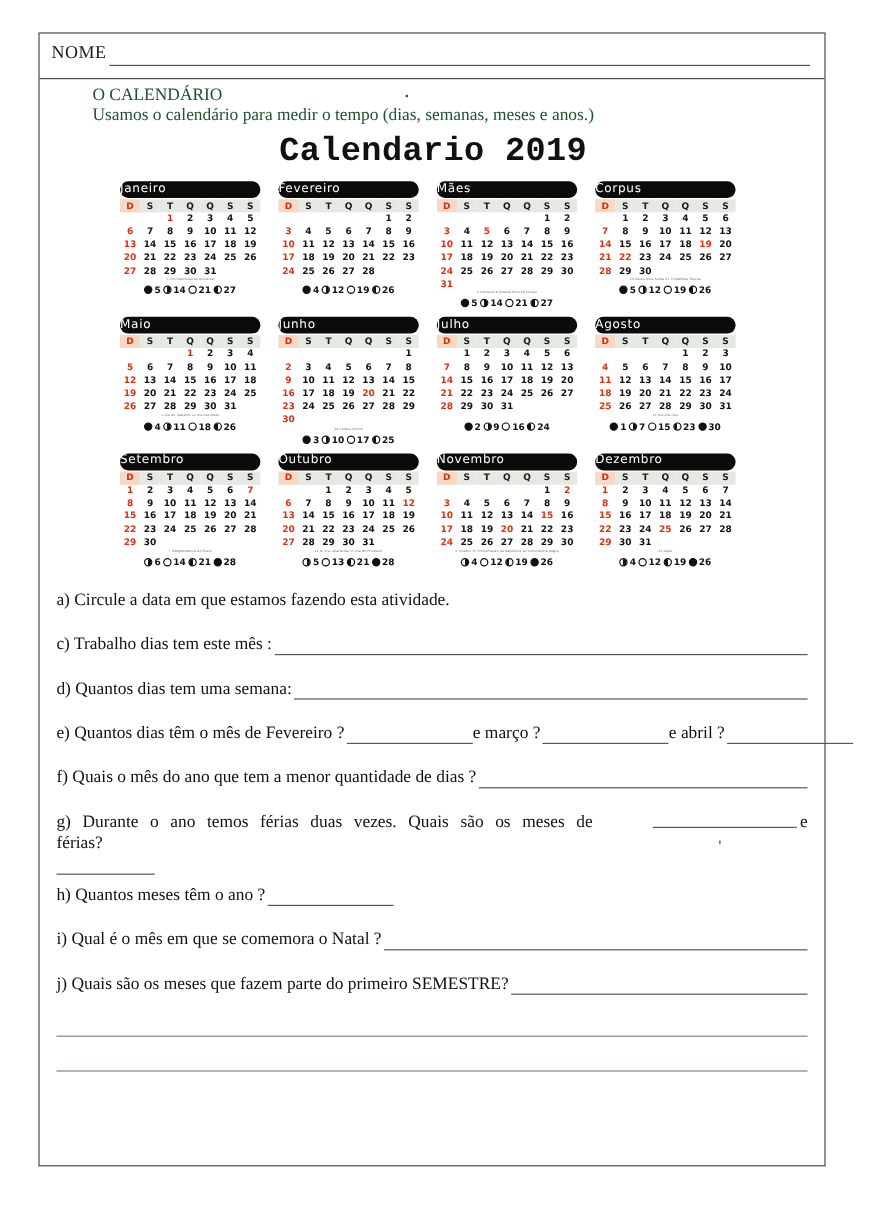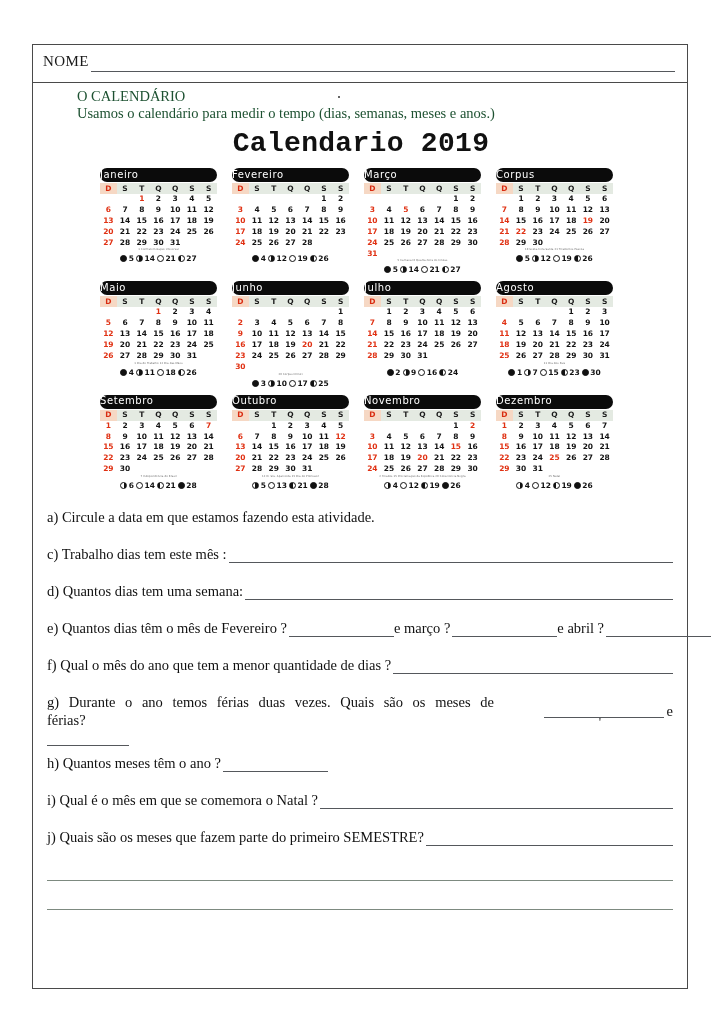--- a/index.html
+++ b/index.html
@@ -13,21 +13,21 @@
     font-family: "Liberation Serif", "DejaVu Serif", serif;
     color: #111;
     position: relative;
     overflow: hidden;
   }
 
   
   #sheet {
     position: absolute;
     left: 32px;
-    top: 44px;
+    top: 27px;
     width: 656px;
     height: 945px;
     border: 1px solid #4a4a4a;
     box-sizing: border-box;
     background: #fff;
   }
 
   
   #nome-box {
     position: relative;
@@ -387,21 +387,21 @@
             <span class="moon full"></span>
             <span>19</span>
           </span>
           <span class="moon-item">
             <span class="moon last"></span>
             <span>26</span>
           </span>
         </div>
       </div>
       <div class="month">
-        <div class="month-name">Março</div>
+        <div class="month-name">Mães</div>
         <table class="mtab">
           <thead>
             <tr>
               <th class="sun">D</th>
               <th>S</th>
               <th>T</th>
               <th>Q</th>
               <th>Q</th>
               <th>S</th>
               <th>S</th>
@@ -1257,26 +1257,26 @@
     <div class="q">
       <span class="txt">e) Quantos dias têm o mês de Fevereiro ?</span>
       <span class="rule w-md"></span>
       <span class="txt">e março ?</span>
       <span class="rule w-md"></span>
       <span class="txt">e abril ?</span>
       <span class="rule w-md"></span>
     </div>
 
     <div class="q">
-      <span class="txt">f) Qual o mês do ano que tem a menor quantidade de dias ?</span>
+      <span class="txt">f) Quais o mês do ano que tem a menor quantidade de dias ?</span>
       <span class="rule"></span>
     </div>
 
     <div class="q" style="position:relative;display:block;margin-bottom:8px;">
-      <div style="display:flex;align-items:center;">
+      <div style="display:flex;align-items:flex-start;">
         <span class="txt" style="white-space:normal;word-spacing:6px;">g) Durante o ano temos férias duas vezes. Quais são os meses de férias?</span>
         <span class="rule w-lg"></span>
         <span class="txt" style="margin-left:3px;">e</span>
       </div>
       <span id="g-comma" style="top:20px;">'</span>
       <div id="q-g-line2"></div>
     </div>
 
     <div class="q">
       <span class="txt">h) Quantos meses têm o ano ?</span>

